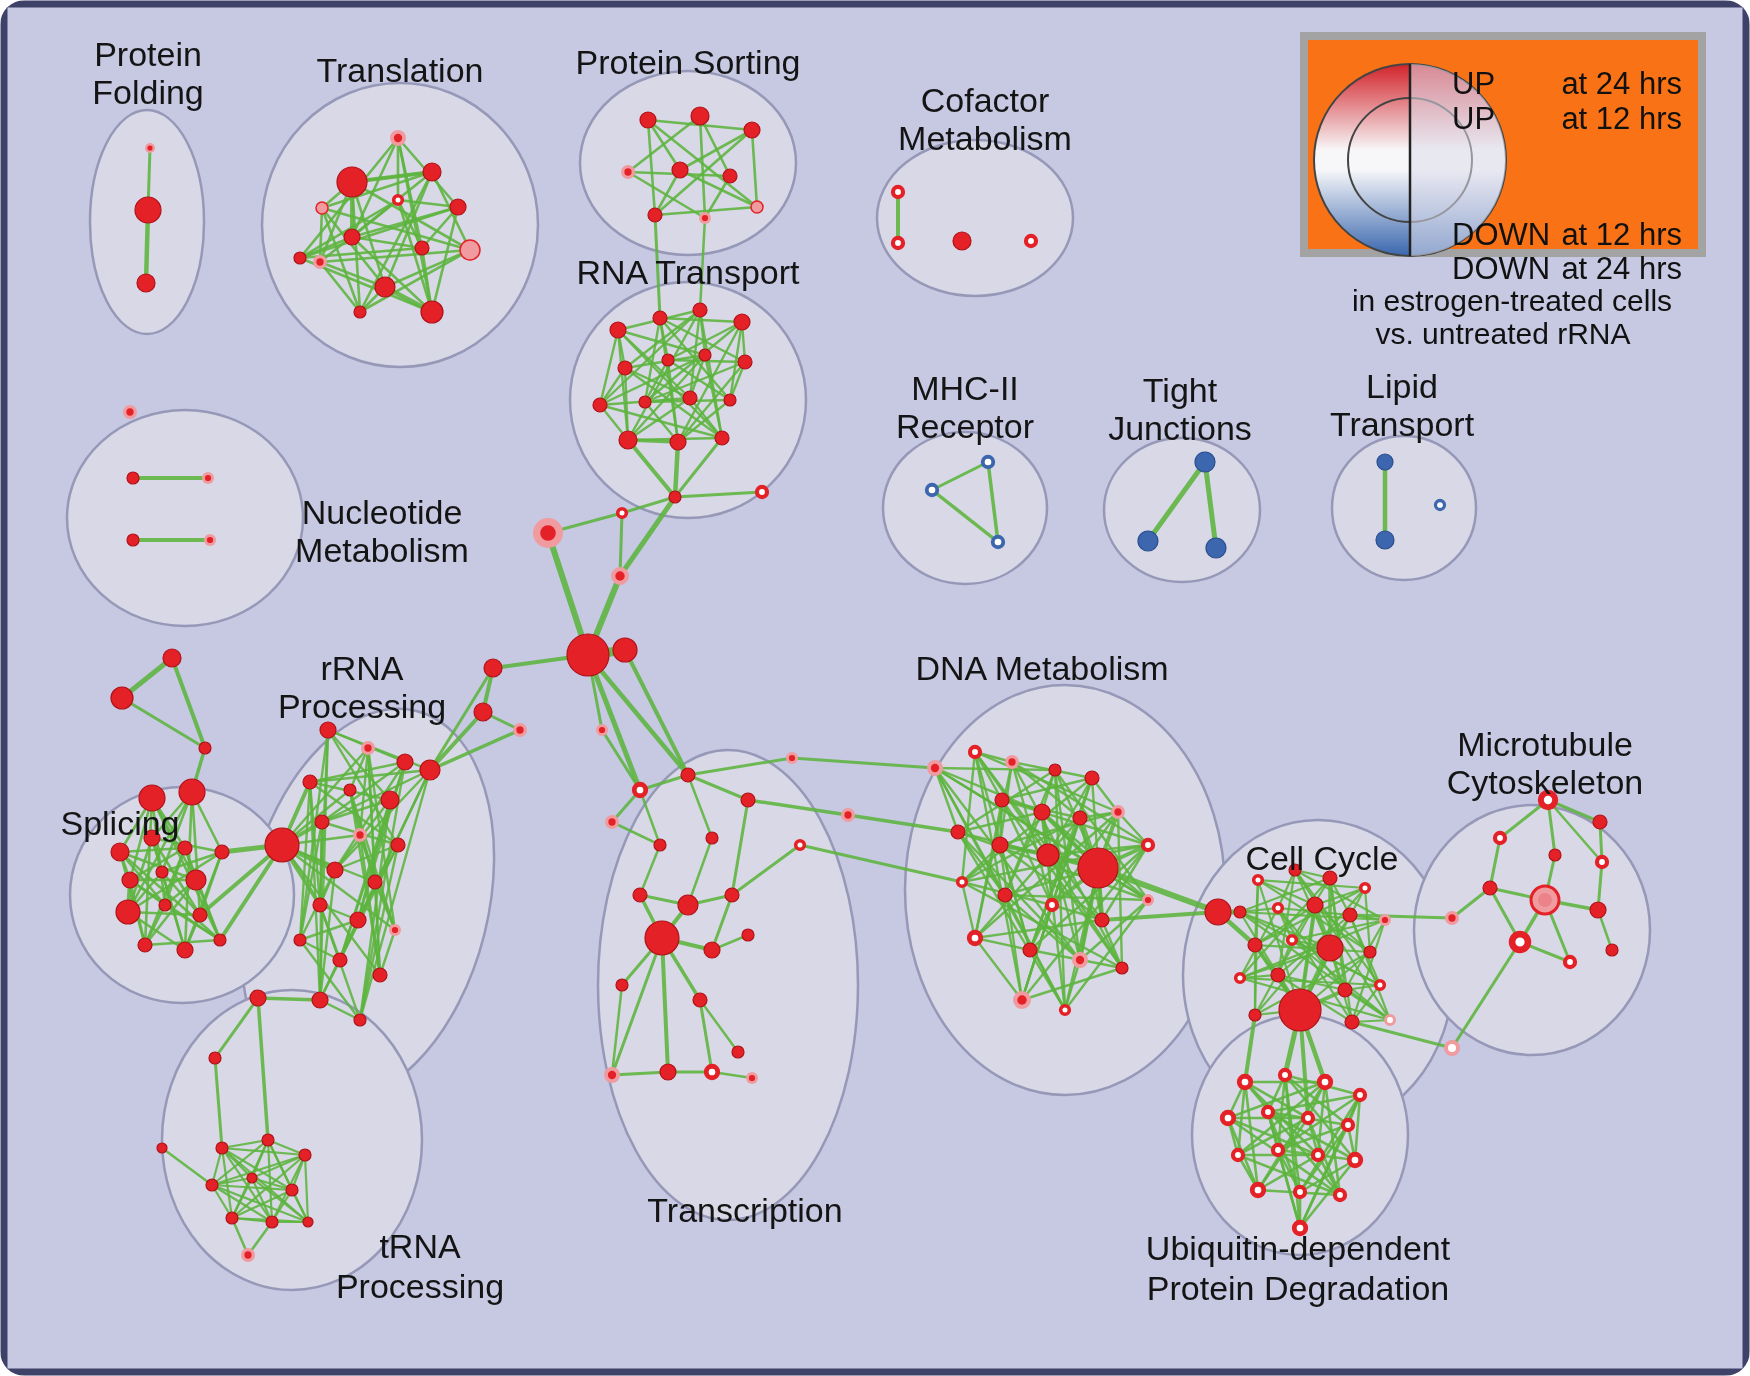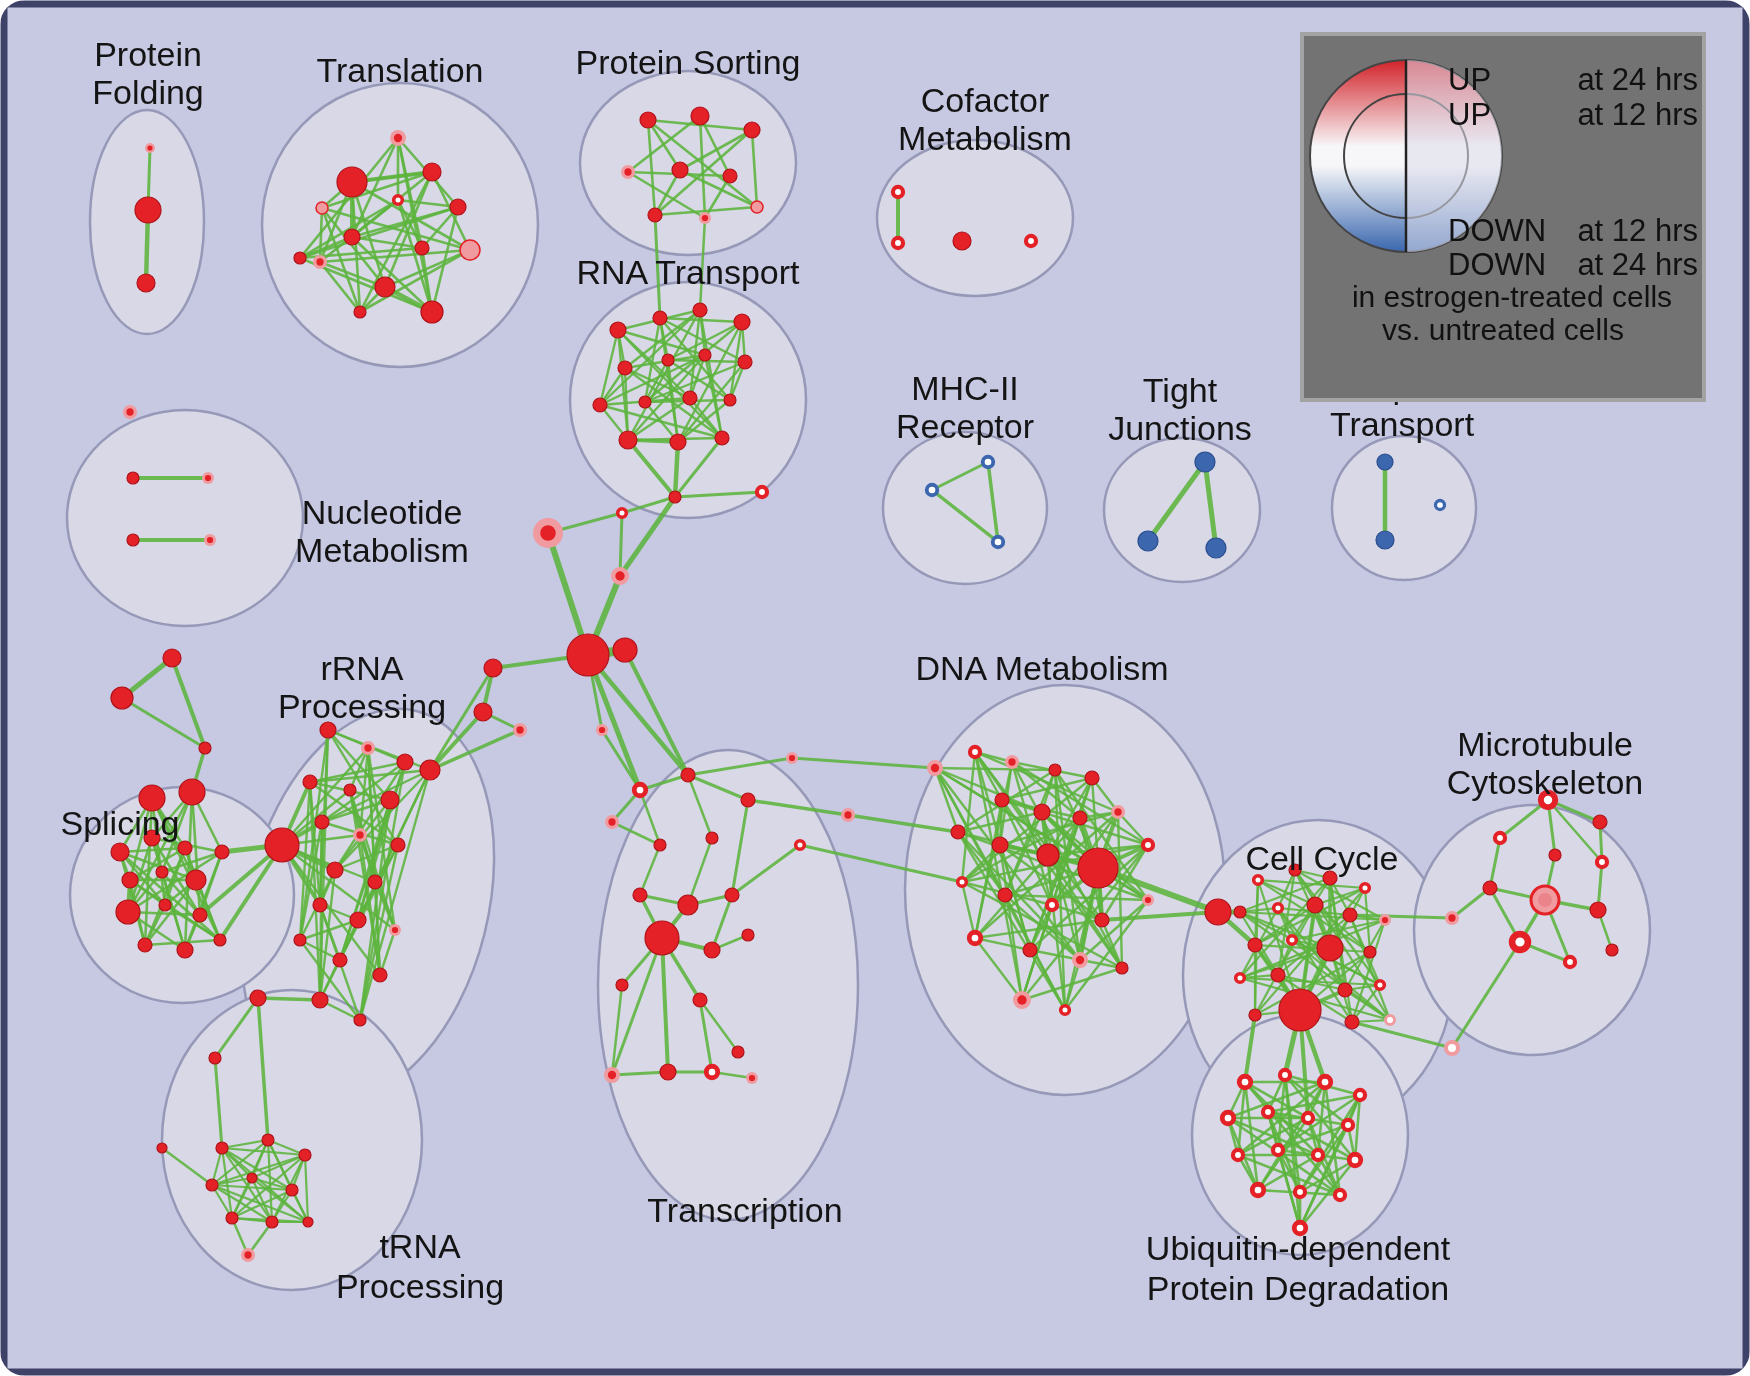--- a/index.html
+++ b/index.html
@@ -1,25 +1,25 @@
 <!DOCTYPE html>
 <html><head>
 <meta charset="utf-8">
 <style>
   html,body{margin:0;padding:0;background:#ffffff;}
   .stage{position:relative;width:1750px;height:1376px;overflow:hidden;
          font-family:"Liberation Sans",sans-serif;border-radius:25px;}
   svg#net{position:absolute;left:0;top:0;}
   svg text{font-family:"Liberation Sans",sans-serif;}
-  .legend{position:absolute;left:1300px;top:32px;width:406px;height:370px;
-          background:#737373;border:4px solid #a3a3a3;box-sizing:border-box;z-index:2;}
+  .legend{position:absolute;left:1300px;top:32px;width:406px;height:225px;
+          background:#f97316;border:8px solid #a3a3a3;box-sizing:border-box;z-index:2;}
   .legend-glyph{position:absolute;left:2px;top:20px;width:200px;height:200px;}
   .lrow{position:absolute;left:0;width:100%;height:34px;font-size:31px;color:#111;}
   .lrow .dir{position:absolute;left:144px;}
-  .lrow .time{position:absolute;right:4px;}
+  .lrow .time{position:absolute;right:16px;}
   .r1{top:26px;} .r2{top:61px;} .r3{top:177px;} .r4{top:211px;}
   .lcap{position:absolute;width:100%;text-align:center;font-size:30px;color:#111;}
   .c1{top:244px;padding-left:9px;} .c2{top:277px;}
 </style>
 </head>
 <body>
 
 <div class="stage">
   <svg id="net" width="1750" height="1376">
       <rect x="4" y="4" width="1742" height="1368" fill="#c7c8e2" stroke="#3e4168" stroke-width="7"></rect>
@@ -1407,15 +1407,15 @@
     </div>
     <div class="lrow r3">
       <span class="dir">DOWN</span>
       <span class="time">at 12 hrs</span>
     </div>
     <div class="lrow r4">
       <span class="dir">DOWN</span>
       <span class="time">at 24 hrs</span>
     </div>
     <div class="lcap c1">in estrogen-treated cells</div>
-    <div class="lcap c2">vs. untreated cells</div>
+    <div class="lcap c2">vs. untreated rRNA</div>
   </div>
 </div>
 
 </body></html>

